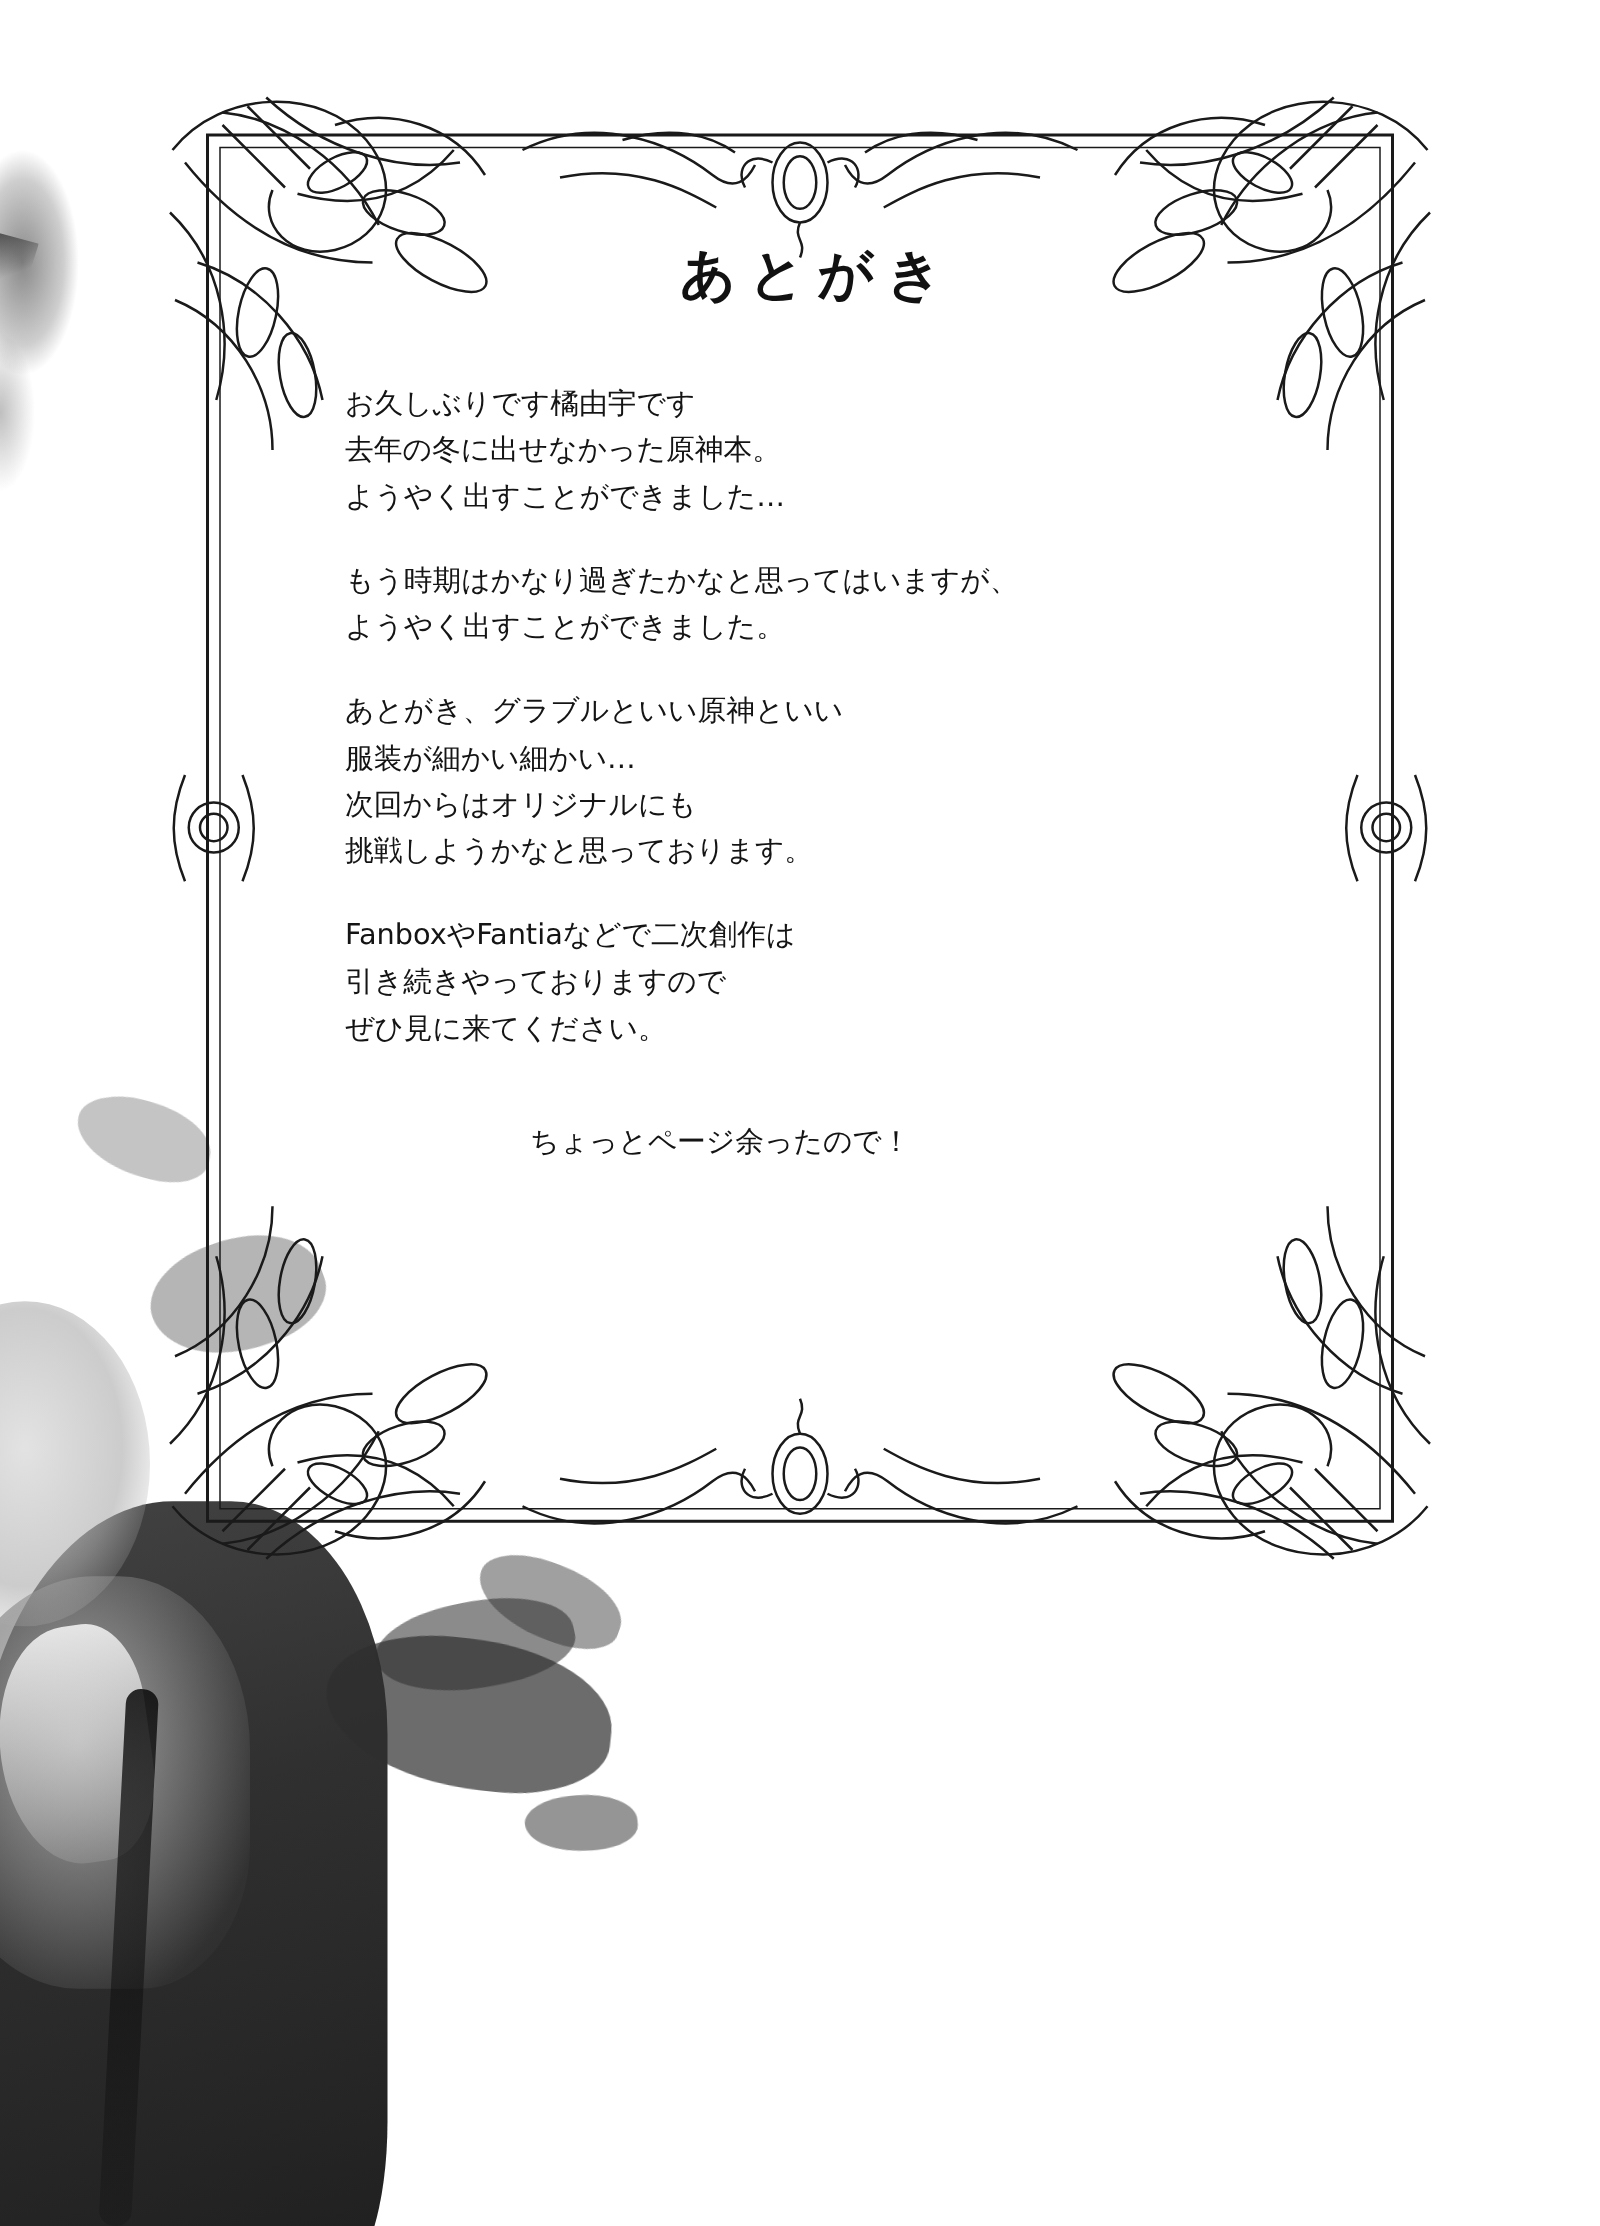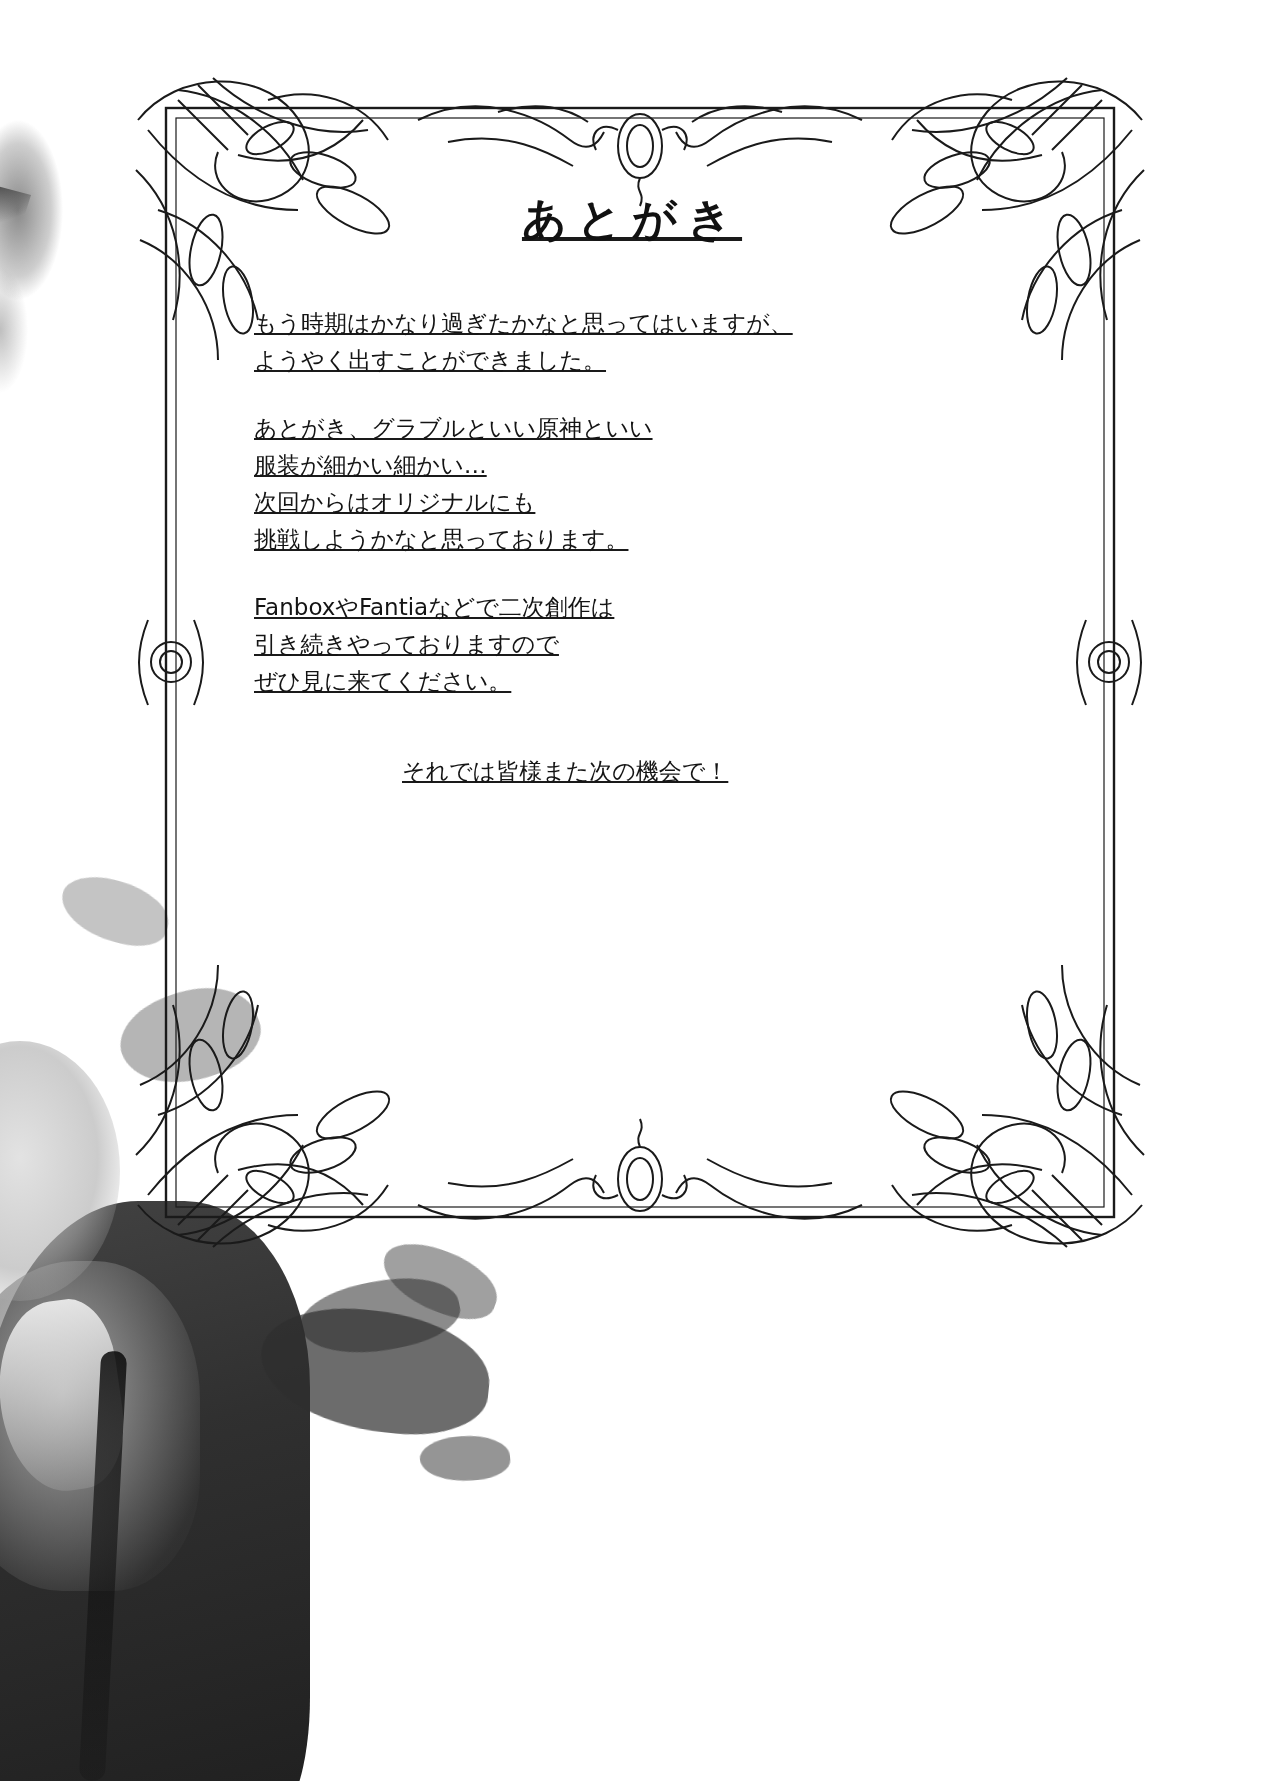--- a/index.html
+++ b/index.html
@@ -125,24 +125,23 @@
     left: 118px;
     top: 60px;
     width: 1044px;
     height: 1205px;
   }
   .frame svg { display: block; width: 100%; height: 100%; }
 
   
   .page-content {
     position: absolute;
-    left: 192px;
+    left: 214px;
     top: 190px;
     width: 880px;
-    text-decoration: underline;
   }
   .afterword-title {
     text-align: center;
     font-family: "DejaVu Sans", sans-serif;
     font-size: 44px;
     font-weight: bold;
     letter-spacing: 10px;
     color: #111;
     margin: 0 0 56px 0;
   }
@@ -298,24 +297,27 @@
       <circle cx="991" cy="602" r="11"></circle>
       <path d="M1014 560 C 1026 590, 1026 615, 1014 645"></path>
       <path d="M968 560 C 956 590, 956 615, 968 645"></path>
     </g>
   </svg>
 </div>
 
 <div class="page-content">
   <h1 class="afterword-title">あとがき</h1>
 
+  <p class="body-block">お久しぶりです橘由宇です
+去年の冬に出せなかった原神本。
+ようやく出すことができました…</p>
   <p class="body-block">もう時期はかなり過ぎたかなと思ってはいますが、
 ようやく出すことができました。</p>
   <p class="body-block">あとがき、グラブルといい原神といい
 服装が細かい細かい…
 次回からはオリジナルにも
 挑戦しようかなと思っております。</p>
   <p class="body-block">FanboxやFantiaなどで二次創作は
 引き続きやっておりますので
 ぜひ見に来てください。</p>
 
-  <p class="closing-line">それでは皆様また次の機会で！</p>
+  <p class="closing-line">ちょっとページ余ったので！</p>
 </div>
 
 </body></html>

